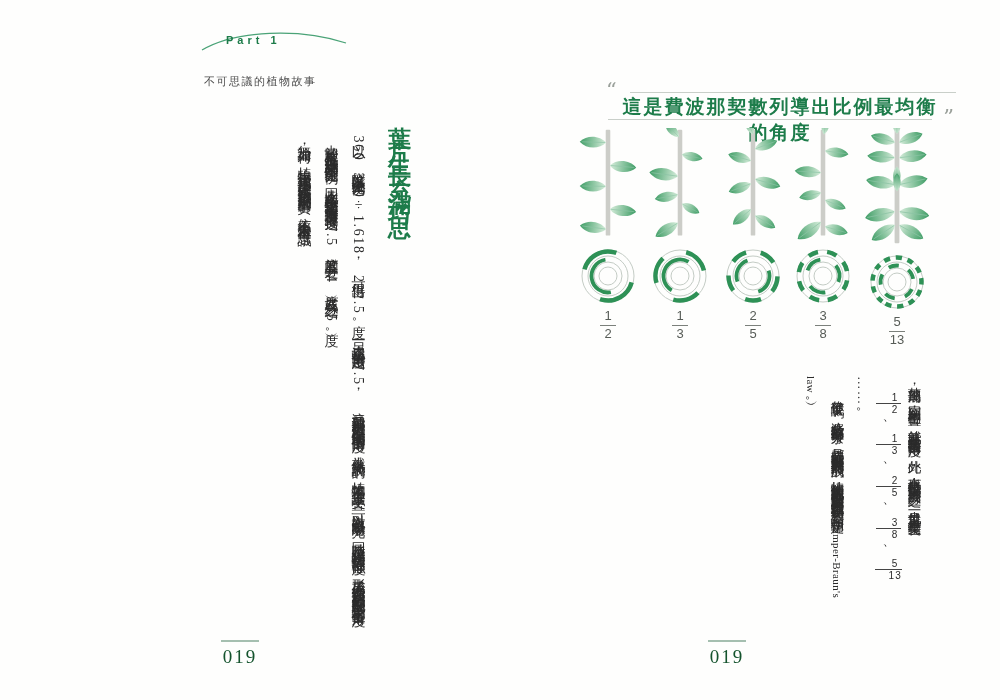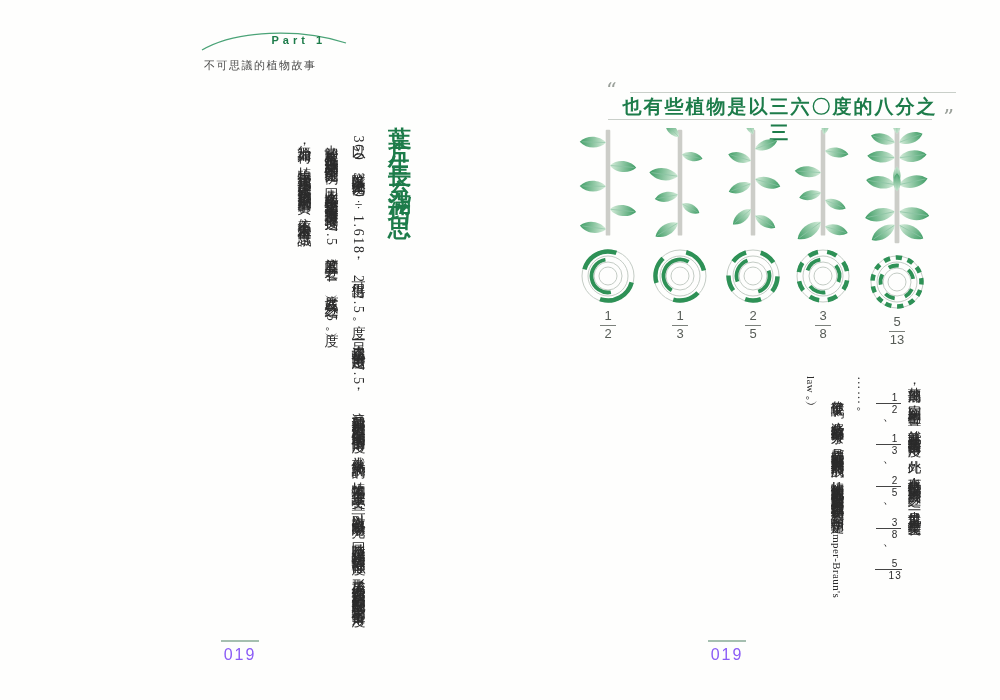--- a/index.html
+++ b/index.html
@@ -9,45 +9,45 @@
     font-family:"Liberation Serif","DejaVu Serif",serif;
     color:#2b2b2b;
   }
   .abs{position:absolute;}
   .vtext{writing-mode:vertical-rl;text-orientation:mixed;}
 
   
   .part-badge{left:198px;top:26px;width:160px;height:56px;}
   .part-arc{position:absolute;left:0;top:0;}
   .part-label{
-    position:absolute;left:28px;top:8px;width:100px;text-align:right;
+    position:absolute;left:28px;top:8px;width:100px;text-align:left;
     font-family:"Liberation Sans",sans-serif;font-size:11px;font-weight:bold;
     letter-spacing:4px;color:var(--accent,#1d7c4a);
   }
   .part-subtitle{
-    position:absolute;left:6px;top:32px;width:150px;
+    position:absolute;left:6px;top:48px;width:150px;
     font-family:"Liberation Sans",sans-serif;font-size:11px;letter-spacing:1.5px;color:#4c4c4c;
   }
 
   
   .left-title{
     left:384px;top:108px;
     font-size:23px;font-weight:bold;letter-spacing:13px;
     color:var(--accent,#1d7c4a);
   }
   .left-body{
     top:120px;right:628px;height:534px;
     font-size:14px;line-height:27px;letter-spacing:1.6px;
   }
   .left-body p,.right-body p{margin:0;text-indent:1em;}
   p.no-indent{text-indent:0;}
 
   
-  .pagenum{width:60px;text-align:center;font-family:Liberation Sans, sans-serif;
-    font-size:16px;letter-spacing:2px;color:#8b5cf6;}
+  .pagenum{width:60px;text-align:center;font-family:Liberation Serif, serif;
+    font-size:19px;letter-spacing:2px;color:#14532d;}
   .pagenum .rule{display:block;width:38px;height:2px;background:#a5bfb0;margin:0 auto 4px auto;}
 
   
   .rp-header{left:600px;top:80px;width:360px;height:44px;}
   .quote{font-family:"DejaVu Serif",serif;color:#9aa09a;font-size:21px;line-height:1;}
   .open-quote{position:absolute;left:6px;top:0;}
   .close-quote{position:absolute;right:6px;bottom:-4px;}
   .rule-top{position:absolute;left:30px;top:12px;right:4px;height:1px;background:#c9cfc9;}
   .rule-bottom{position:absolute;left:8px;bottom:4px;right:28px;height:1px;background:#c9cfc9;}
   .rp-title{
@@ -107,21 +107,21 @@
   </div>
 
 <div class="abs pagenum" style="left:210px;top:640px;">
   <span class="rule"></span>
   <span>019</span>
 </div>
 
 <div class="abs rp-header">
   <span class="quote open-quote">“</span>
   <span class="rule-top"></span>
-  <div class="rp-title">也有些植物是以三六〇度的八分之三</div>
+  <div class="rp-title">這是費波那契數列導出比例最均衡的角度</div>
   <span class="rule-bottom"></span>
   <span class="quote close-quote">”</span>
 </div>
 
 <div class="diagram-col" style="left:572px;">
   <svg class="plant" width="64" height="114" viewBox="0 0 64 125">
     <rect x="29.5" y="2" width="5" height="116" fill="#cccdc8" rx="1"></rect>
     <use href="#leaf" transform="translate(30,16) rotate(184)"></use>
     <use href="#leaf" transform="translate(34,41) rotate(7)"></use>
     <use href="#leaf" transform="translate(30,64) rotate(183)"></use>

